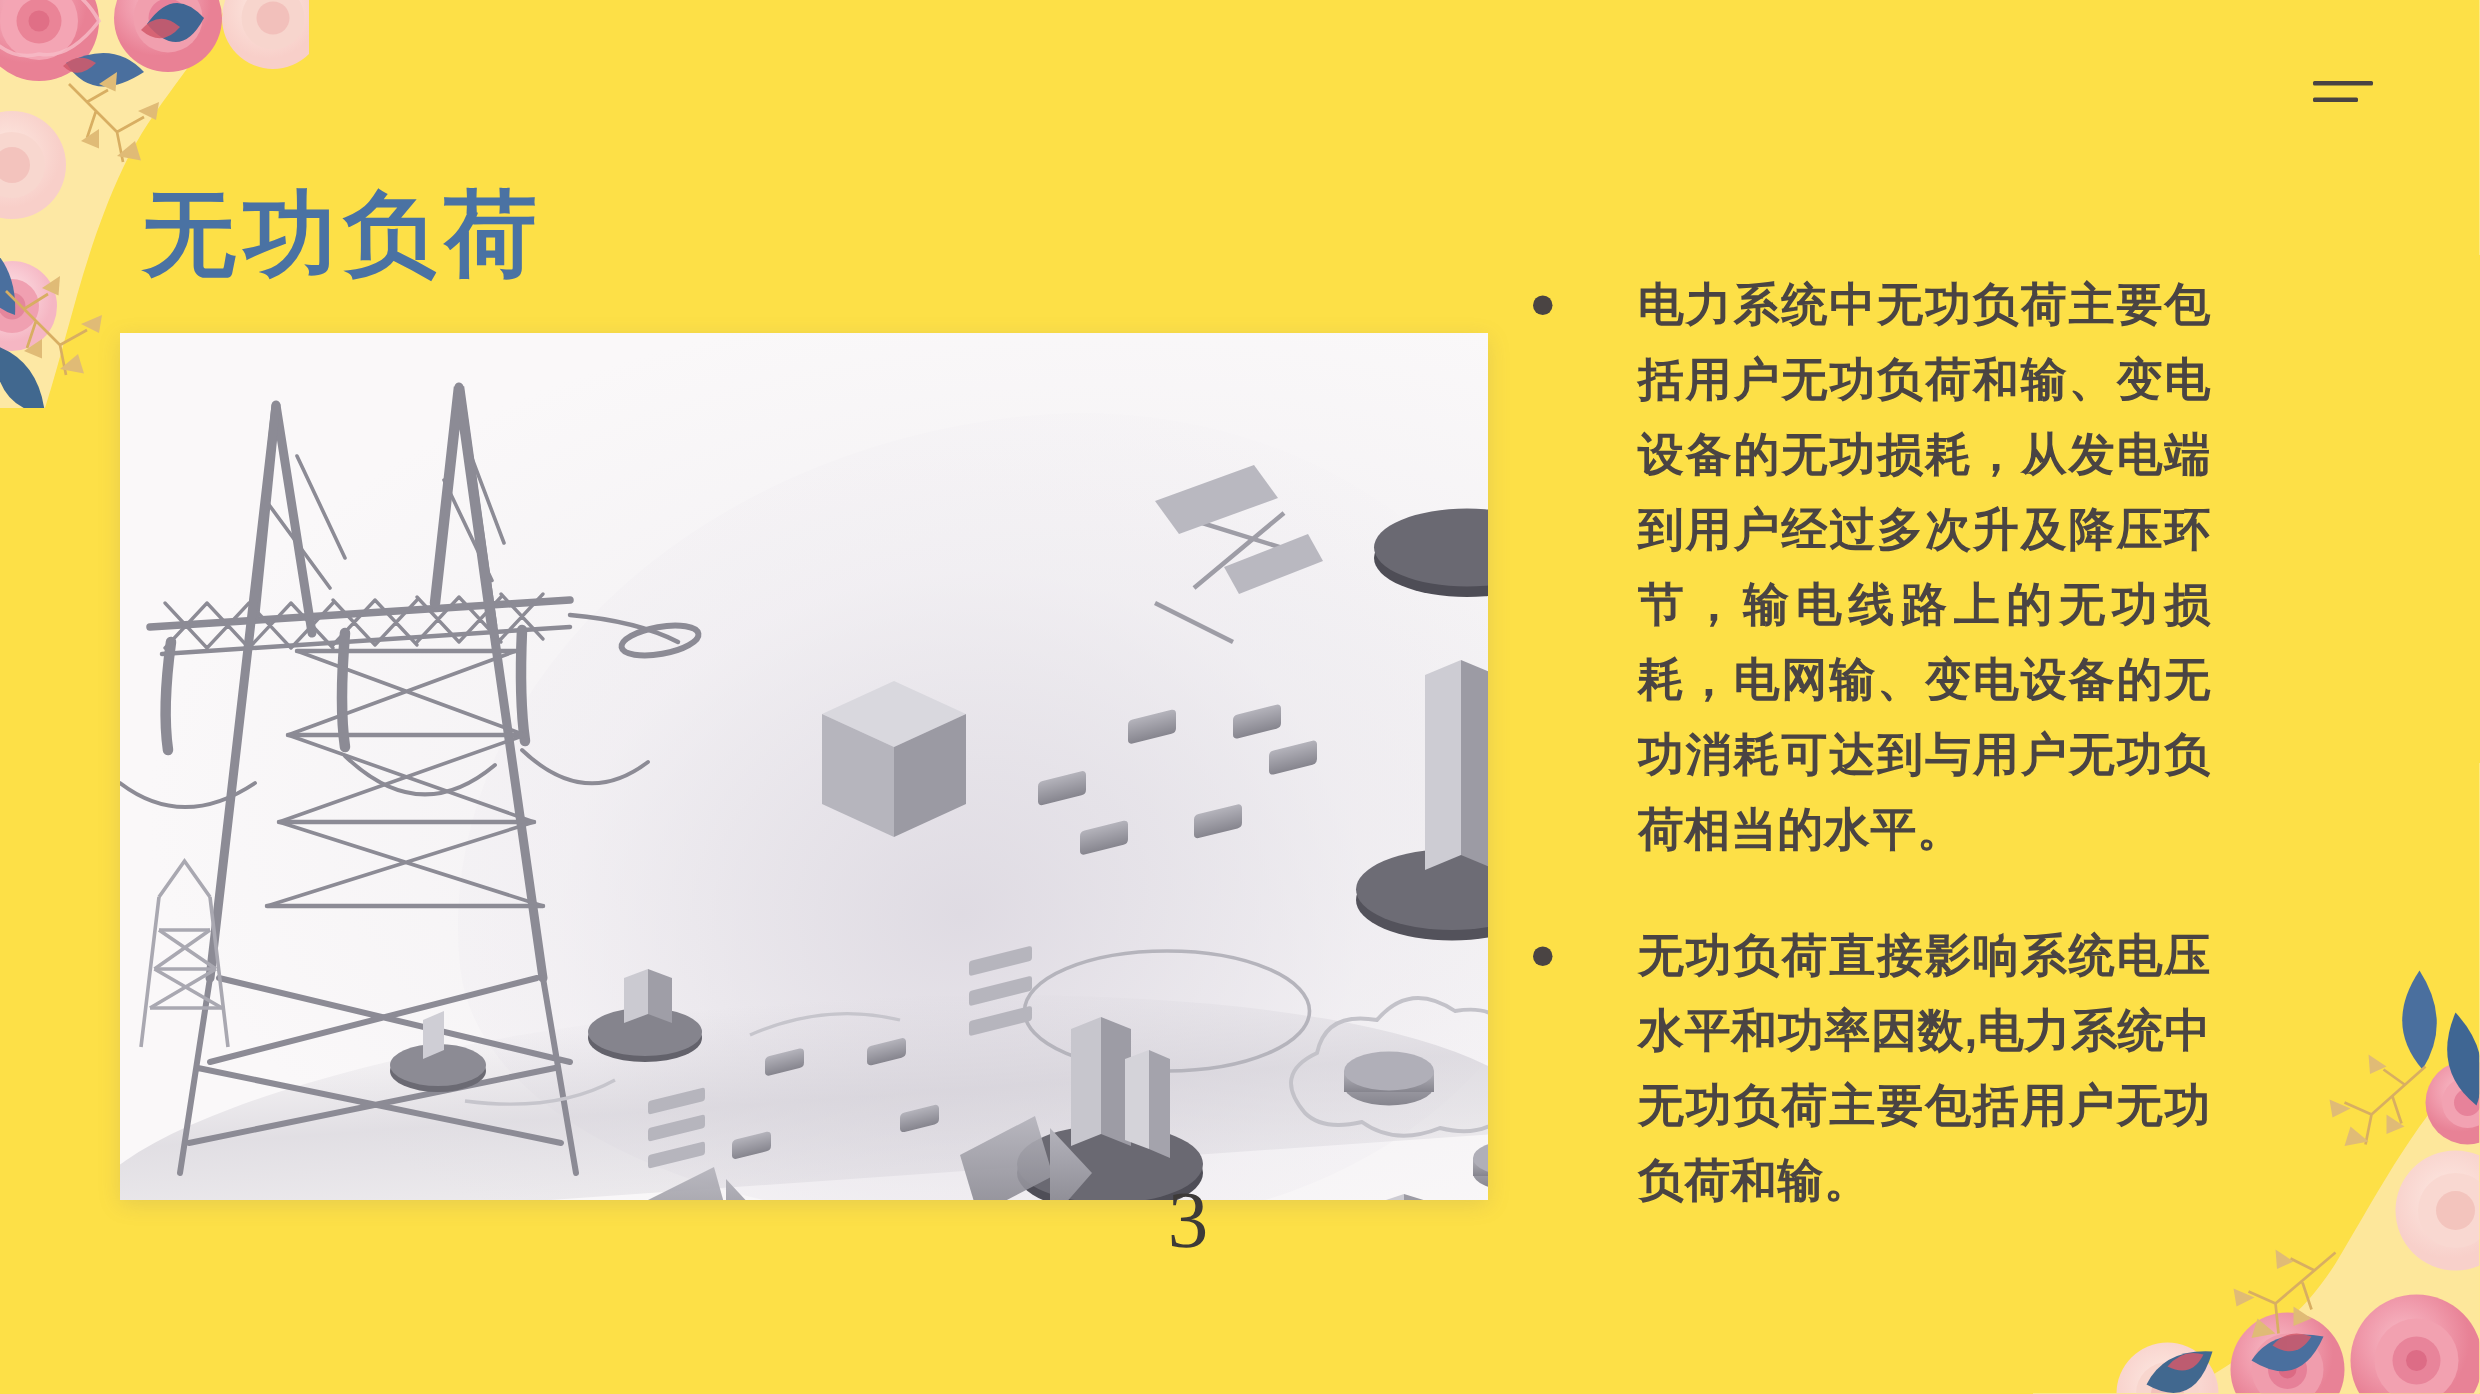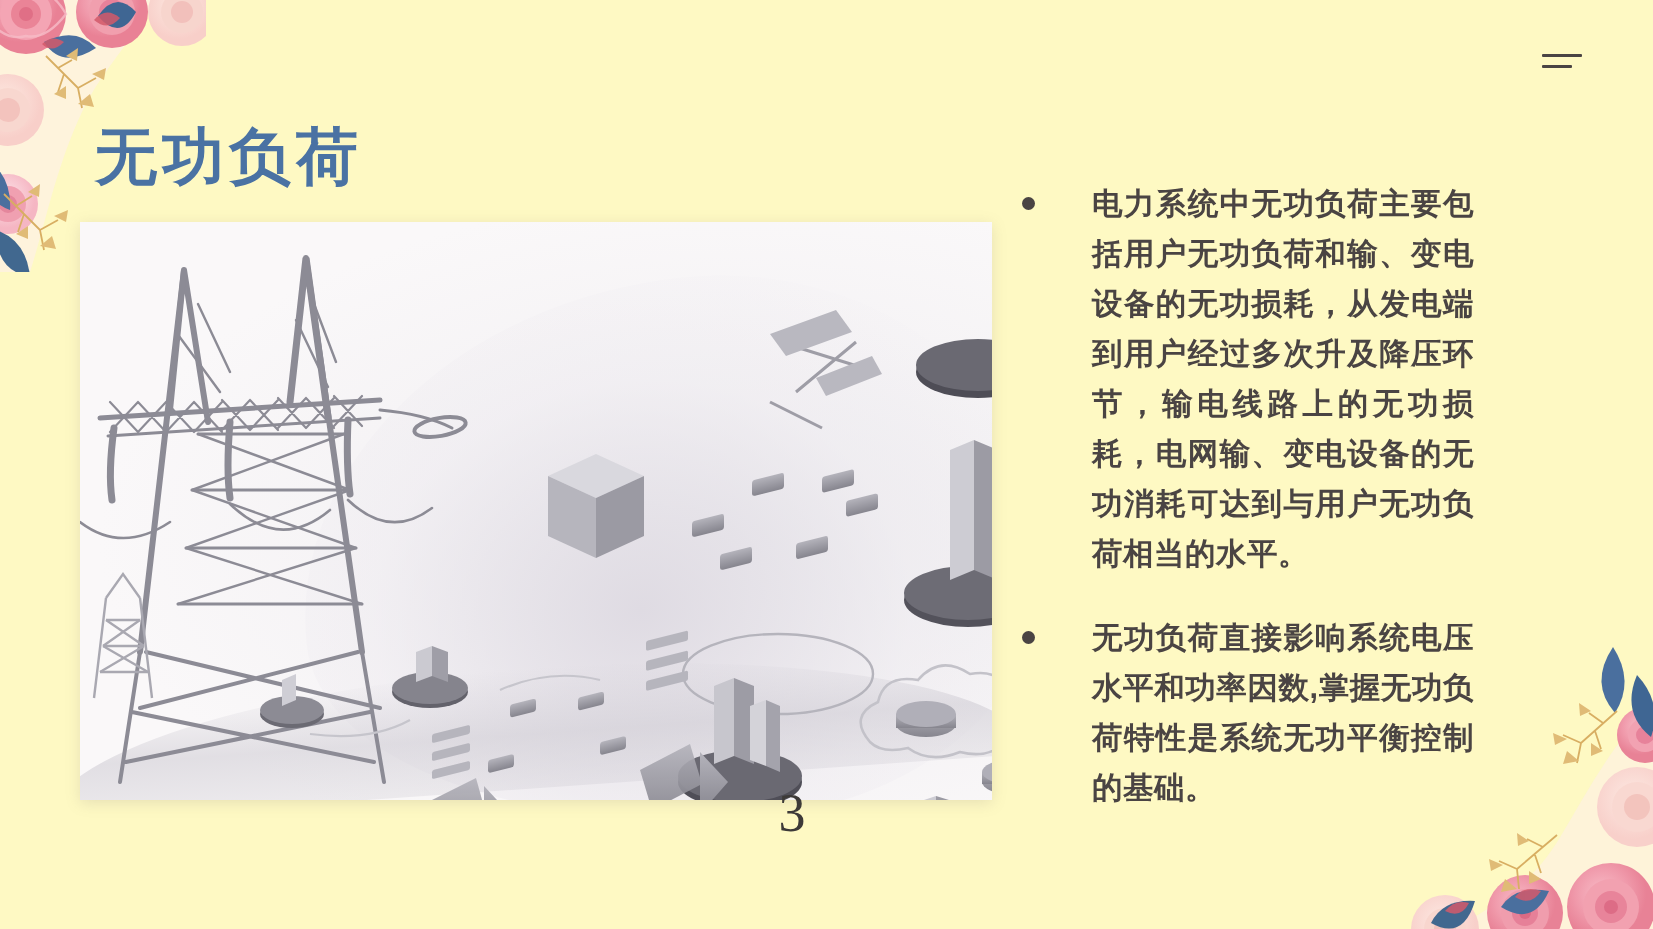--- a/index.html
+++ b/index.html
@@ -2,21 +2,21 @@
 <html><head>
 <meta charset="utf-8">
 <style>
   html,body{margin:0;padding:0;}
   body{
     width:1653px;height:929px;overflow:hidden;
     background:#fefaf4;
     font-family:"Liberation Sans","DejaVu Sans",sans-serif;
     position:relative;
   }
-  .slide{position:absolute;inset:0;background:#fef9c3;overflow:hidden;}
+  .slide{position:absolute;inset:0;background:#fde047;overflow:hidden;}
 
   
   .title{
     position:absolute;left:95px;top:82px;
     font-size:62px;font-weight:bold;color:#4a72a3;
     letter-spacing:5px;line-height:1.05;
     white-space:nowrap;
   }
 
   
@@ -339,21 +339,21 @@
 
   <div class="page-num">3</div>
 
   <div class="content">
     <div class="bullet">
       <span class="dot"></span>
       <span class="btext">电力系统中无功负荷主要包括用户无功负荷和输、变电设备的无功损耗，从发电端到用户经过多次升及降压环节，输电线路上的无功损耗，电网输、变电设备的无功消耗可达到与用户无功负荷相当的水平。</span>
     </div>
     <div class="bullet">
       <span class="dot"></span>
-      <span class="btext">无功负荷直接影响系统电压水平和功率因数,掌握无功负荷特性是系统无功平衡控制的基础。</span>
+      <span class="btext">无功负荷直接影响系统电压水平和功率因数,电力系统中无功负荷主要包括用户无功负荷和输。</span>
     </div>
   </div>
 
   <div class="floral floral-tl">
     <svg viewBox="0 0 220 290">
       <defs>
         <radialGradient id="r1" cx="40%" cy="35%">
           <stop offset="0" stop-color="#f7b9c4"></stop>
             <stop offset="60%" stop-color="#f09aab"></stop>
           <stop offset="100%" stop-color="#e98195"></stop>

